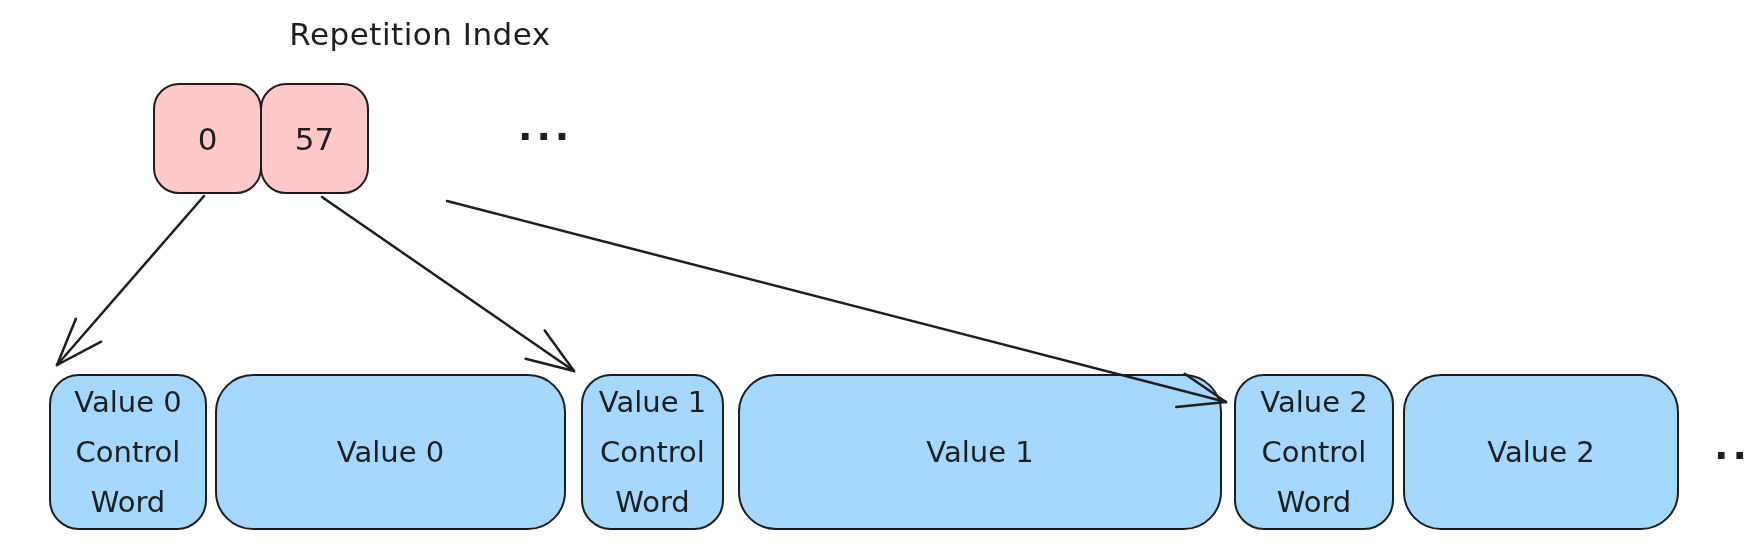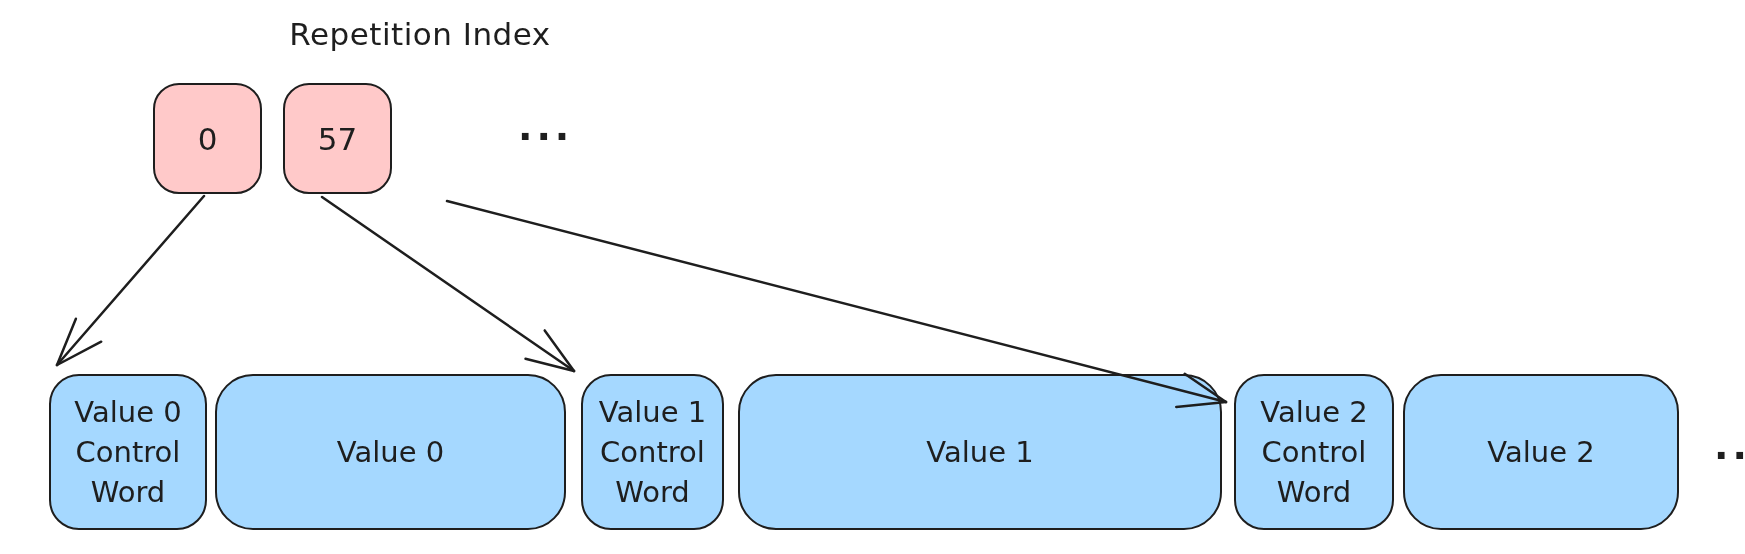--- a/index.html
+++ b/index.html
@@ -34,21 +34,21 @@
     width: 109px;
     background: var(--index-cell-fill, #ffc9c9);
     border: 2.5px solid var(--stroke, #1e1e1e);
     border-radius: 26px;
     display: flex;
     align-items: center;
     justify-content: center;
     font-size: 31px;
   }
   .index-cell.c0 { left: 129px; }
-  .index-cell.c1 { left: 259px; }
+  .index-cell.c1 { left: 236px; }
   .index-cell.c2 { left: 358px; }
 
   .ellipsis {
     position: absolute;
     font-size: 38px;
     font-weight: 700;
     letter-spacing: 4px;
     line-height: 1;
     color: var(--text, #1e1e1e);
   }
@@ -59,21 +59,21 @@
     position: absolute;
     top: 374px;
     height: 156px;
     background: var(--block-fill, #a5d8ff);
     border: 2.5px solid var(--stroke, #1e1e1e);
     display: flex;
     align-items: center;
     justify-content: center;
     text-align: center;
     font-size: 29px;
-    line-height: 40px;
+    line-height: 50px;
     white-space: pre-line;
   }
   .block.control { border-radius: 30px; }
   .block.value   { border-radius: 38px; }
   .block.b0 { left: 25px;   width: 158px; }
   .block.b1 { left: 191px;  width: 351px; }
   .block.b2 { left: 557px;  width: 143px; }
   .block.b3 { left: 714px;  width: 484px; }
   .block.b4 { left: 1210px; width: 160px; }
   .block.b5 { left: 1379px; width: 276px; }

